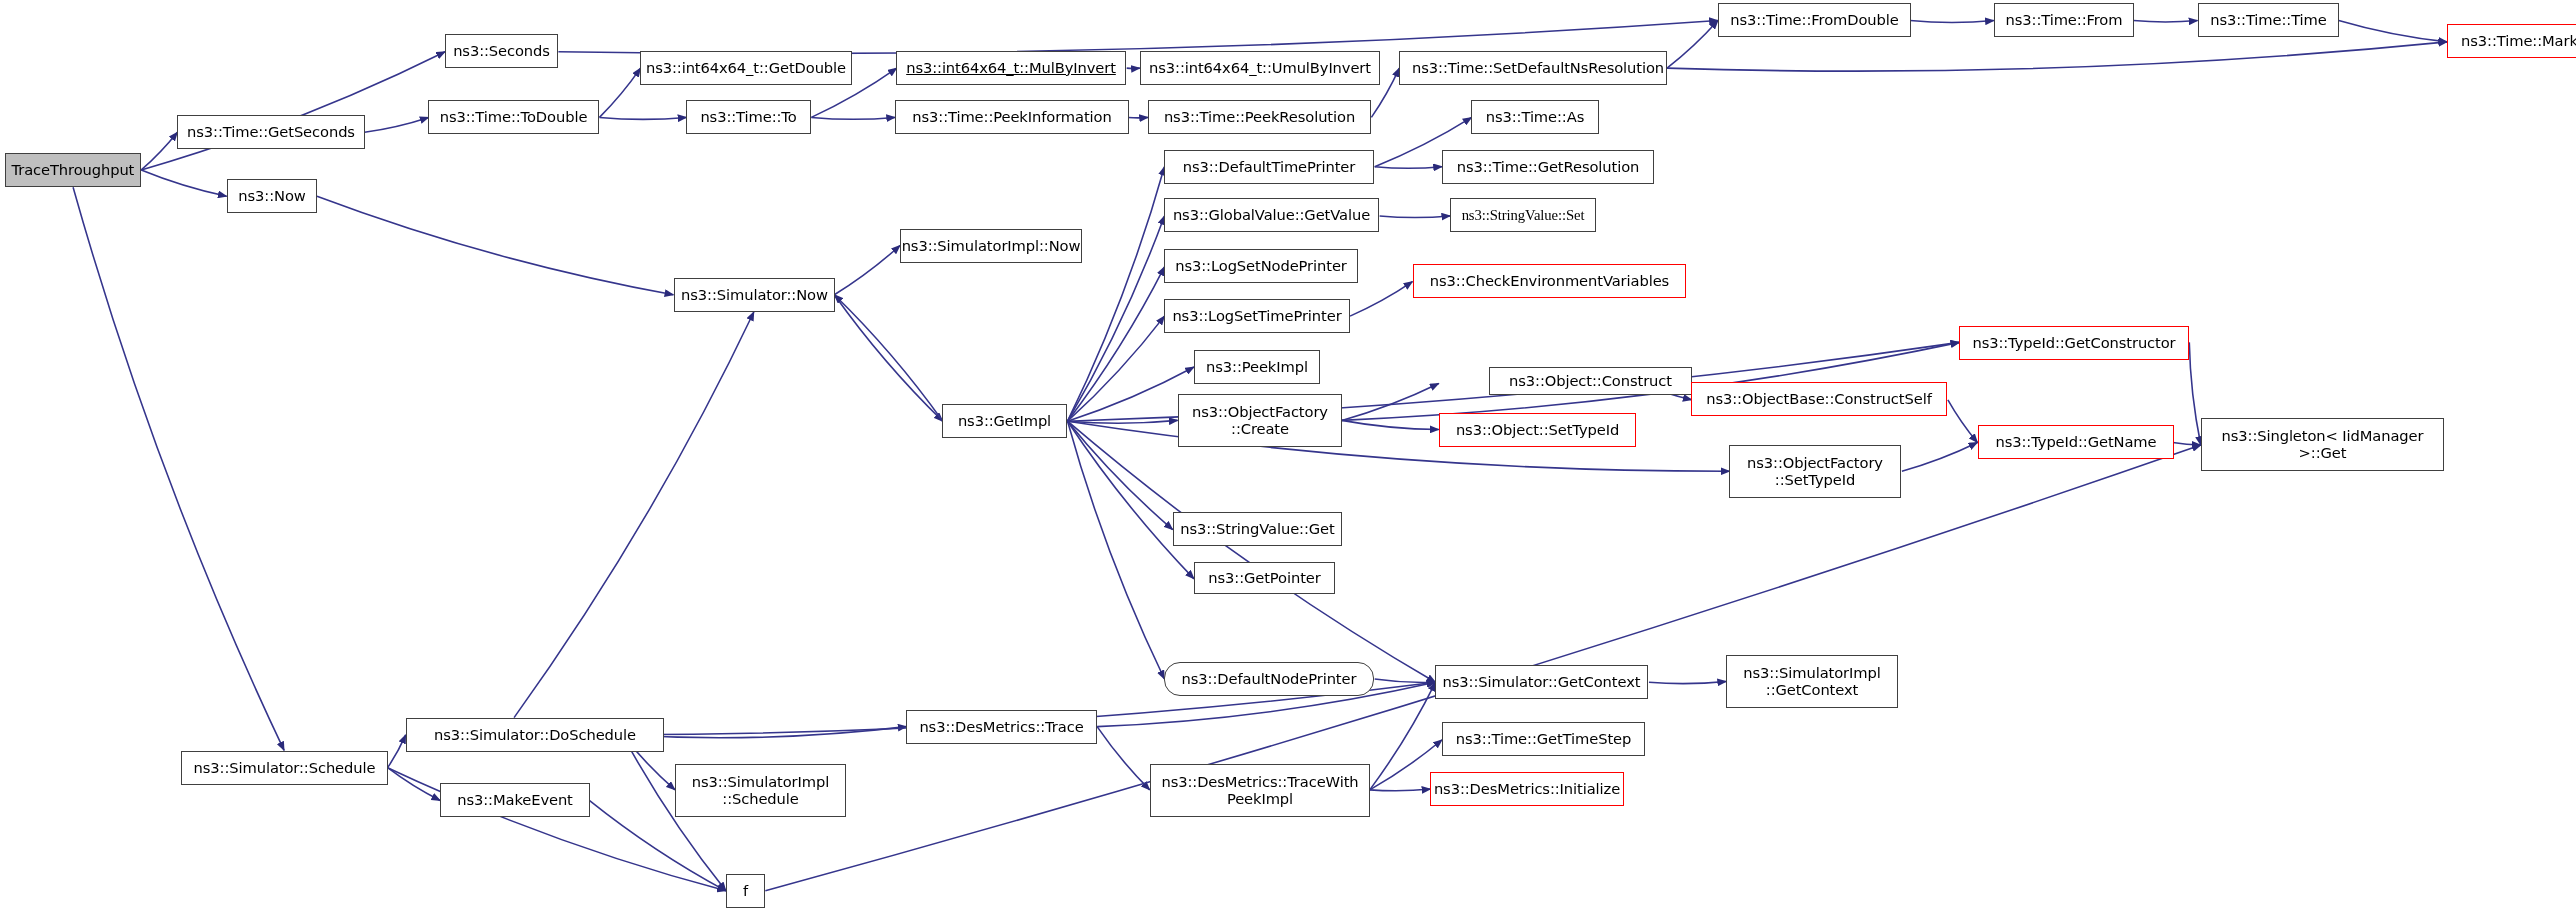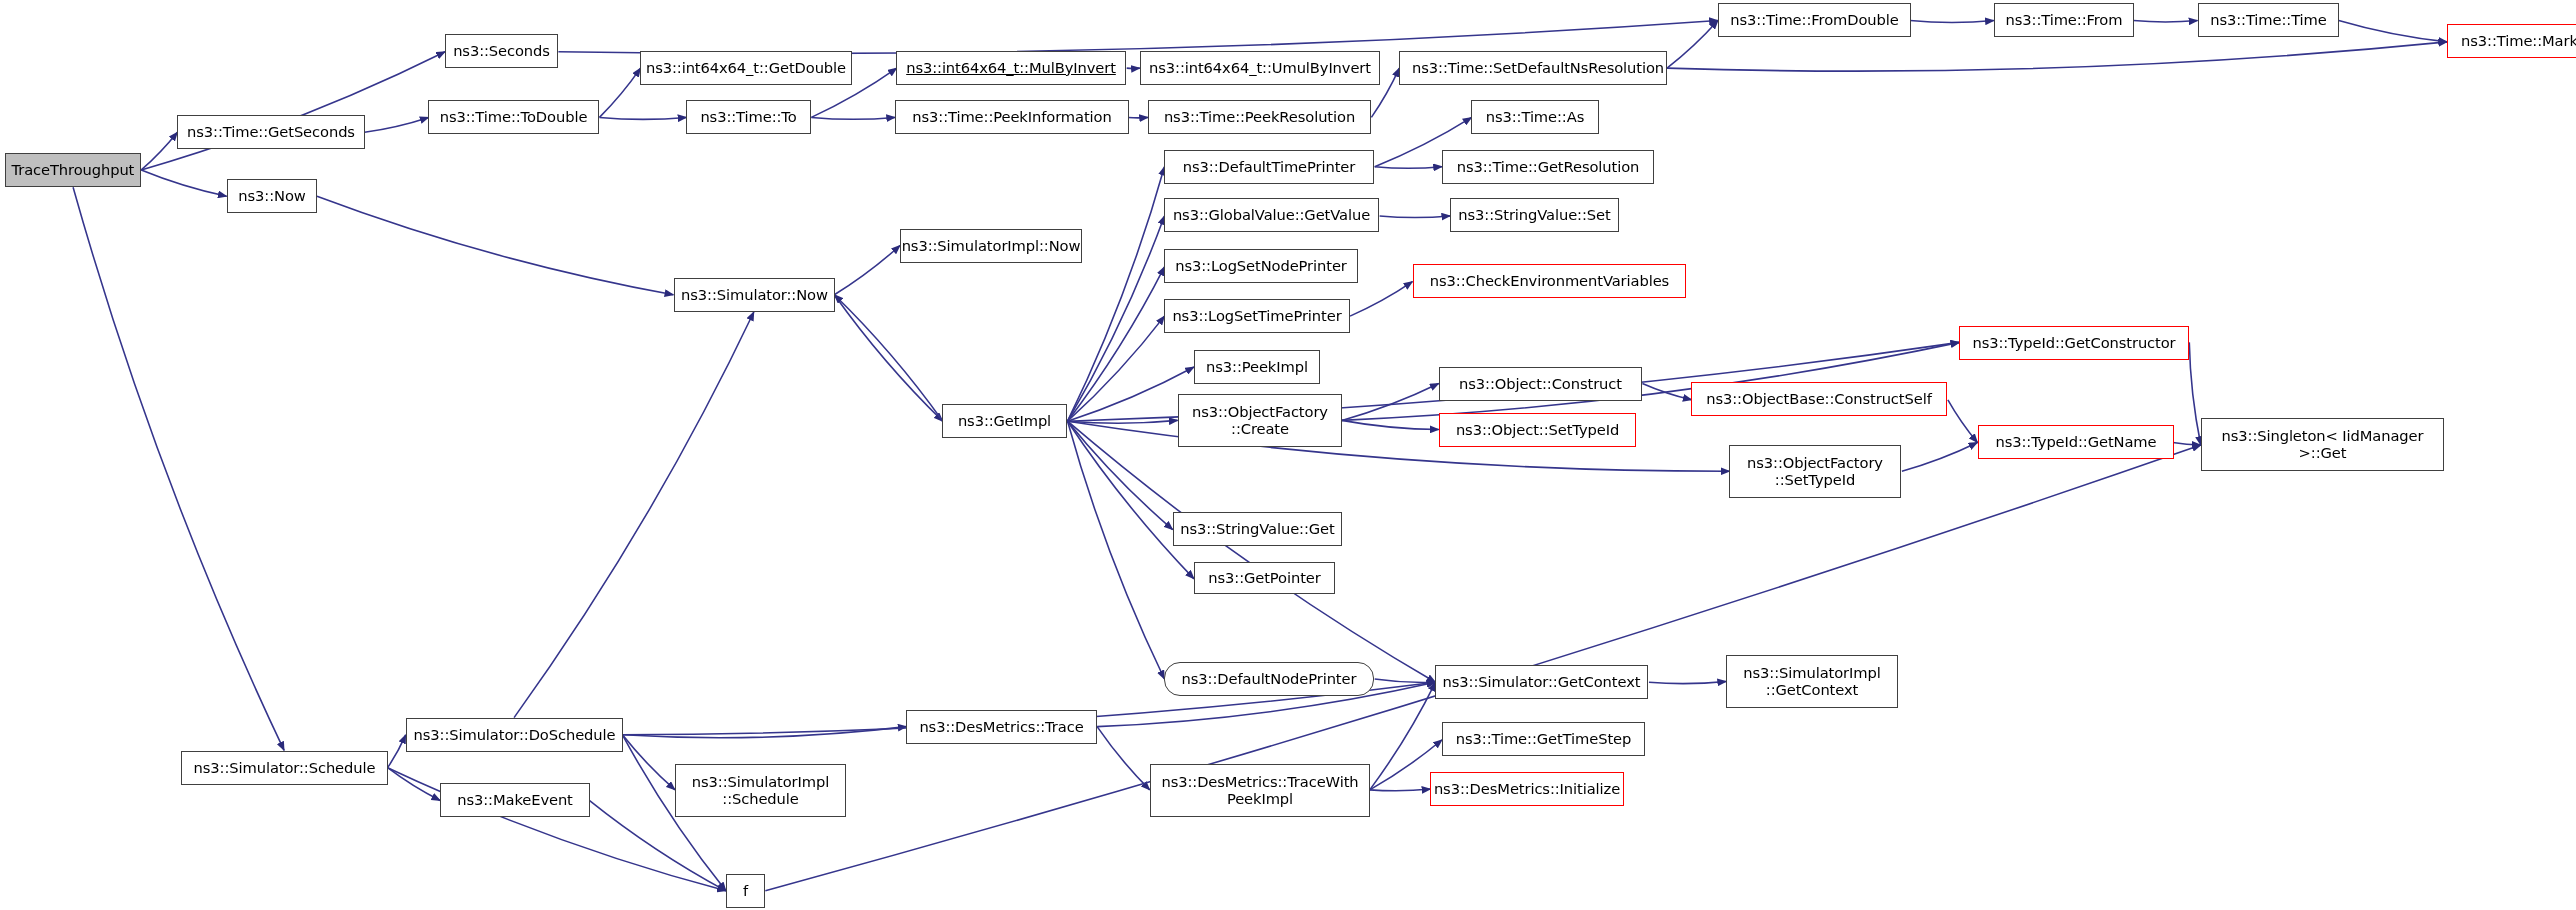--- a/index.html
+++ b/index.html
@@ -106,44 +106,44 @@
       <div class="node" style="left: 1471px; top: 100px; width: 128px; height: 34px;">ns3::Time::As</div>
       <div class="node" style="left: 1164px; top: 150px; width: 210px; height: 34px;">ns3::DefaultTimePrinter</div>
       <div class="node" style="left: 1442px; top: 150px; width: 212px; height: 34px;">ns3::Time::GetResolution</div>
       <div class="node" style="left: 1718px; top: 2.9px; width: 193px; height: 34px;">ns3::Time::FromDouble</div>
       <div class="node" style="left: 1994px; top: 2.9px; width: 140px; height: 34px;">ns3::Time::From</div>
       <div class="node" style="left: 2198px; top: 2.9px; width: 141px; height: 34px;">ns3::Time::Time</div>
       <div class="node red" style="left: 2447px; top: 24.4px; width: 145px; height: 34px;">ns3::Time::Mark</div>
       <div class="node" style="left: 900px; top: 229px; width: 182px; height: 34px;">ns3::SimulatorImpl::Now</div>
       <div class="node" style="left: 674px; top: 278px; width: 161px; height: 34px;">ns3::Simulator::Now</div>
       <div class="node" style="left: 1164px; top: 198px; width: 215px; height: 34px;">ns3::GlobalValue::GetValue</div>
-      <div class="node" style="left: 1450px; top: 198px; width: 169px; height: 34px;">ns3::StringValue::Set</div>
+      <div class="node" style="left: 1450px; top: 198px; width: 146px; height: 34px; font-family: Liberation Serif, serif;">ns3::StringValue::Set</div>
       <div class="node" style="left: 1164px; top: 249px; width: 194px; height: 34px;">ns3::LogSetNodePrinter</div>
       <div class="node red" style="left: 1413px; top: 264px; width: 273px; height: 34px;">ns3::CheckEnvironmentVariables</div>
       <div class="node" style="left: 1164px; top: 299px; width: 186px; height: 34px;">ns3::LogSetTimePrinter</div>
       <div class="node" style="left: 1194px; top: 350px; width: 126px; height: 34px;">ns3::PeekImpl</div>
       <div class="node" style="left: 942px; top: 404px; width: 125px; height: 34px;">ns3::GetImpl</div>
       <div class="node two" style="left: 1178px; top: 394px; width: 164px; height: 53px;">ns3::ObjectFactory
 ::Create</div>
-      <div class="node" style="left: 1439px; top: 367px; width: 203px; height: 34px;">ns3::Object::Construct</div>
+      <div class="node" style="left: 1489px; top: 367px; width: 203px; height: 28px;">ns3::Object::Construct</div>
       <div class="node red" style="left: 1439px; top: 413px; width: 197px; height: 34px;">ns3::Object::SetTypeId</div>
       <div class="node red" style="left: 1691px; top: 382px; width: 256px; height: 34px;">ns3::ObjectBase::ConstructSelf</div>
       <div class="node two" style="left: 1729px; top: 445px; width: 172px; height: 53px;">ns3::ObjectFactory
 ::SetTypeId</div>
       <div class="node red" style="left: 1959px; top: 326px; width: 230px; height: 34px;">ns3::TypeId::GetConstructor</div>
       <div class="node red" style="left: 1978px; top: 425px; width: 196px; height: 34px;">ns3::TypeId::GetName</div>
       <div class="node two" style="left: 2201px; top: 418px; width: 243px; height: 53px;">ns3::Singleton&lt; IidManager
 &gt;::Get</div>
       <div class="node" style="left: 1173px; top: 512px; width: 169px; height: 34px;">ns3::StringValue::Get</div>
       <div class="node" style="left: 1194px; top: 562px; width: 141px; height: 32px;">ns3::GetPointer</div>
       <div class="node" style="left: 1164px; top: 662px; width: 210px; height: 34px; border-radius: 16px;">ns3::DefaultNodePrinter</div>
       <div class="node" style="left: 1435px; top: 665px; width: 213px; height: 34px;">ns3::Simulator::GetContext</div>
       <div class="node two" style="left: 1726px; top: 655px; width: 172px; height: 53px;">ns3::SimulatorImpl
 ::GetContext</div>
-      <div class="node" style="left: 406px; top: 718px; width: 217px; height: 34px;">ns3::Simulator::DoSchedule</div>
+      <div class="node" style="left: 406px; top: 718px; width: 258px; height: 34px;">ns3::Simulator::DoSchedule</div>
       <div class="node" style="left: 906px; top: 710px; width: 191px; height: 34px;">ns3::DesMetrics::Trace</div>
       <div class="node" style="left: 1442px; top: 722px; width: 203px; height: 34px;">ns3::Time::GetTimeStep</div>
       <div class="node two" style="left: 1150px; top: 764px; width: 220px; height: 53px;">ns3::DesMetrics::TraceWith
 PeekImpl</div>
       <div class="node red" style="left: 1430px; top: 772px; width: 194px; height: 34px;">ns3::DesMetrics::Initialize</div>
       <div class="node" style="left: 181px; top: 751px; width: 207px; height: 34px;">ns3::Simulator::Schedule</div>
       <div class="node two" style="left: 675px; top: 764px; width: 171px; height: 53px;">ns3::SimulatorImpl
 ::Schedule</div>
       <div class="node" style="left: 440px; top: 783px; width: 150px; height: 34px;">ns3::MakeEvent</div>
       <div class="node" style="left: 726px; top: 874px; width: 39px; height: 34px;">f</div>

